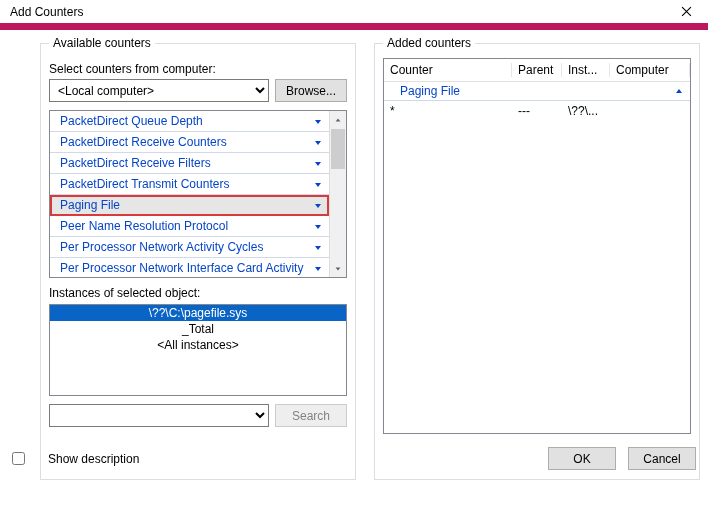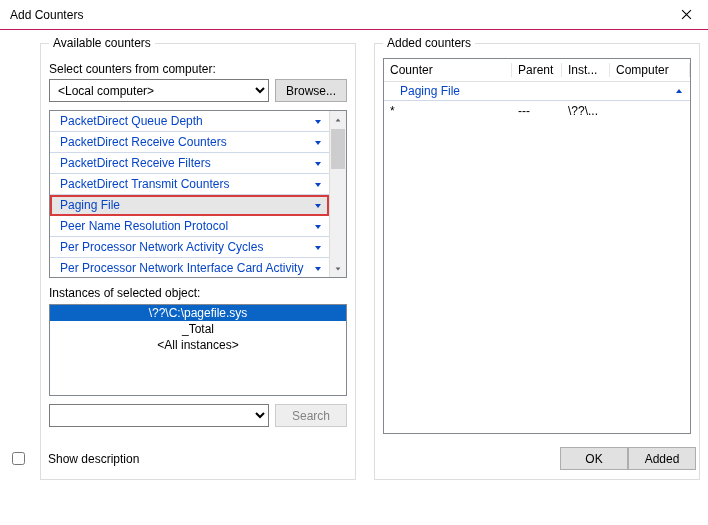--- a/index.html
+++ b/index.html
@@ -12,21 +12,21 @@
     width: 708px;
     height: 525px;
     overflow: hidden;
   }
   .titlebar {
     height: 30px;
     display: flex;
     align-items: center;
     justify-content: space-between;
     padding: 0 0 0 10px;
-    border-bottom: 1px solid #be185d;
+    border-bottom: 7px solid #be185d;
   }
   .title { font-size: 12px; }
   .close-btn { width:44px; height:30px; display:flex; align-items:center; justify-content:center; cursor:pointer; }
   .close-btn svg { width:11px; height:11px; stroke:#000; stroke-width:1; }
   .content { position:relative; padding:6px 8px 0 8px; }
   fieldset {
     border:1px solid #ddd;
     padding:8px 8px 8px 8px;
     margin:0;
   }
@@ -85,21 +85,21 @@
   .group-caret { position:absolute; right:6px; top:3px; }
   .group-caret svg{ width:10px; height:10px; }
   .group-caret path{ fill:#0645c8; }
   .added-row.group { border-bottom:1px solid #cfd9ea; }
   .bottom-bar {
     position:absolute; bottom:10px; left:12px; right:12px;
     display:flex; align-items:center; justify-content:space-between;
   }
   .chk { display:flex; align-items:center; gap:23px; cursor:pointer; }
   .chk input { margin:0; }
-  .btn-row { display:flex; gap:0; }
+  .btn-row { display:flex; gap:12px; }
   .btn.wide { min-width:68px; }
   fieldset.avail { height:444px; position:relative;margin-left:32px;}
   fieldset.added { height:444px; position:relative;}
   .remove-row { position:absolute; left:8px; bottom:8px; }
 </style>
 </head>
 <body>
 
 <div class="titlebar">
   <span class="title">Add Counters</span>
@@ -239,17 +239,17 @@
 
 </div>
 
 <div class="bottom-bar">
   <label class="chk">
     <input type="checkbox" style="">
     <span>Show description</span>
   </label>
   <div class="btn-row">
     <button class="btn wide">OK</button>
-    <button class="btn wide">Added</button>
+    <button class="btn wide">Cancel</button>
   </div>
 </div>
 
 </div>
 
 </body></html>

